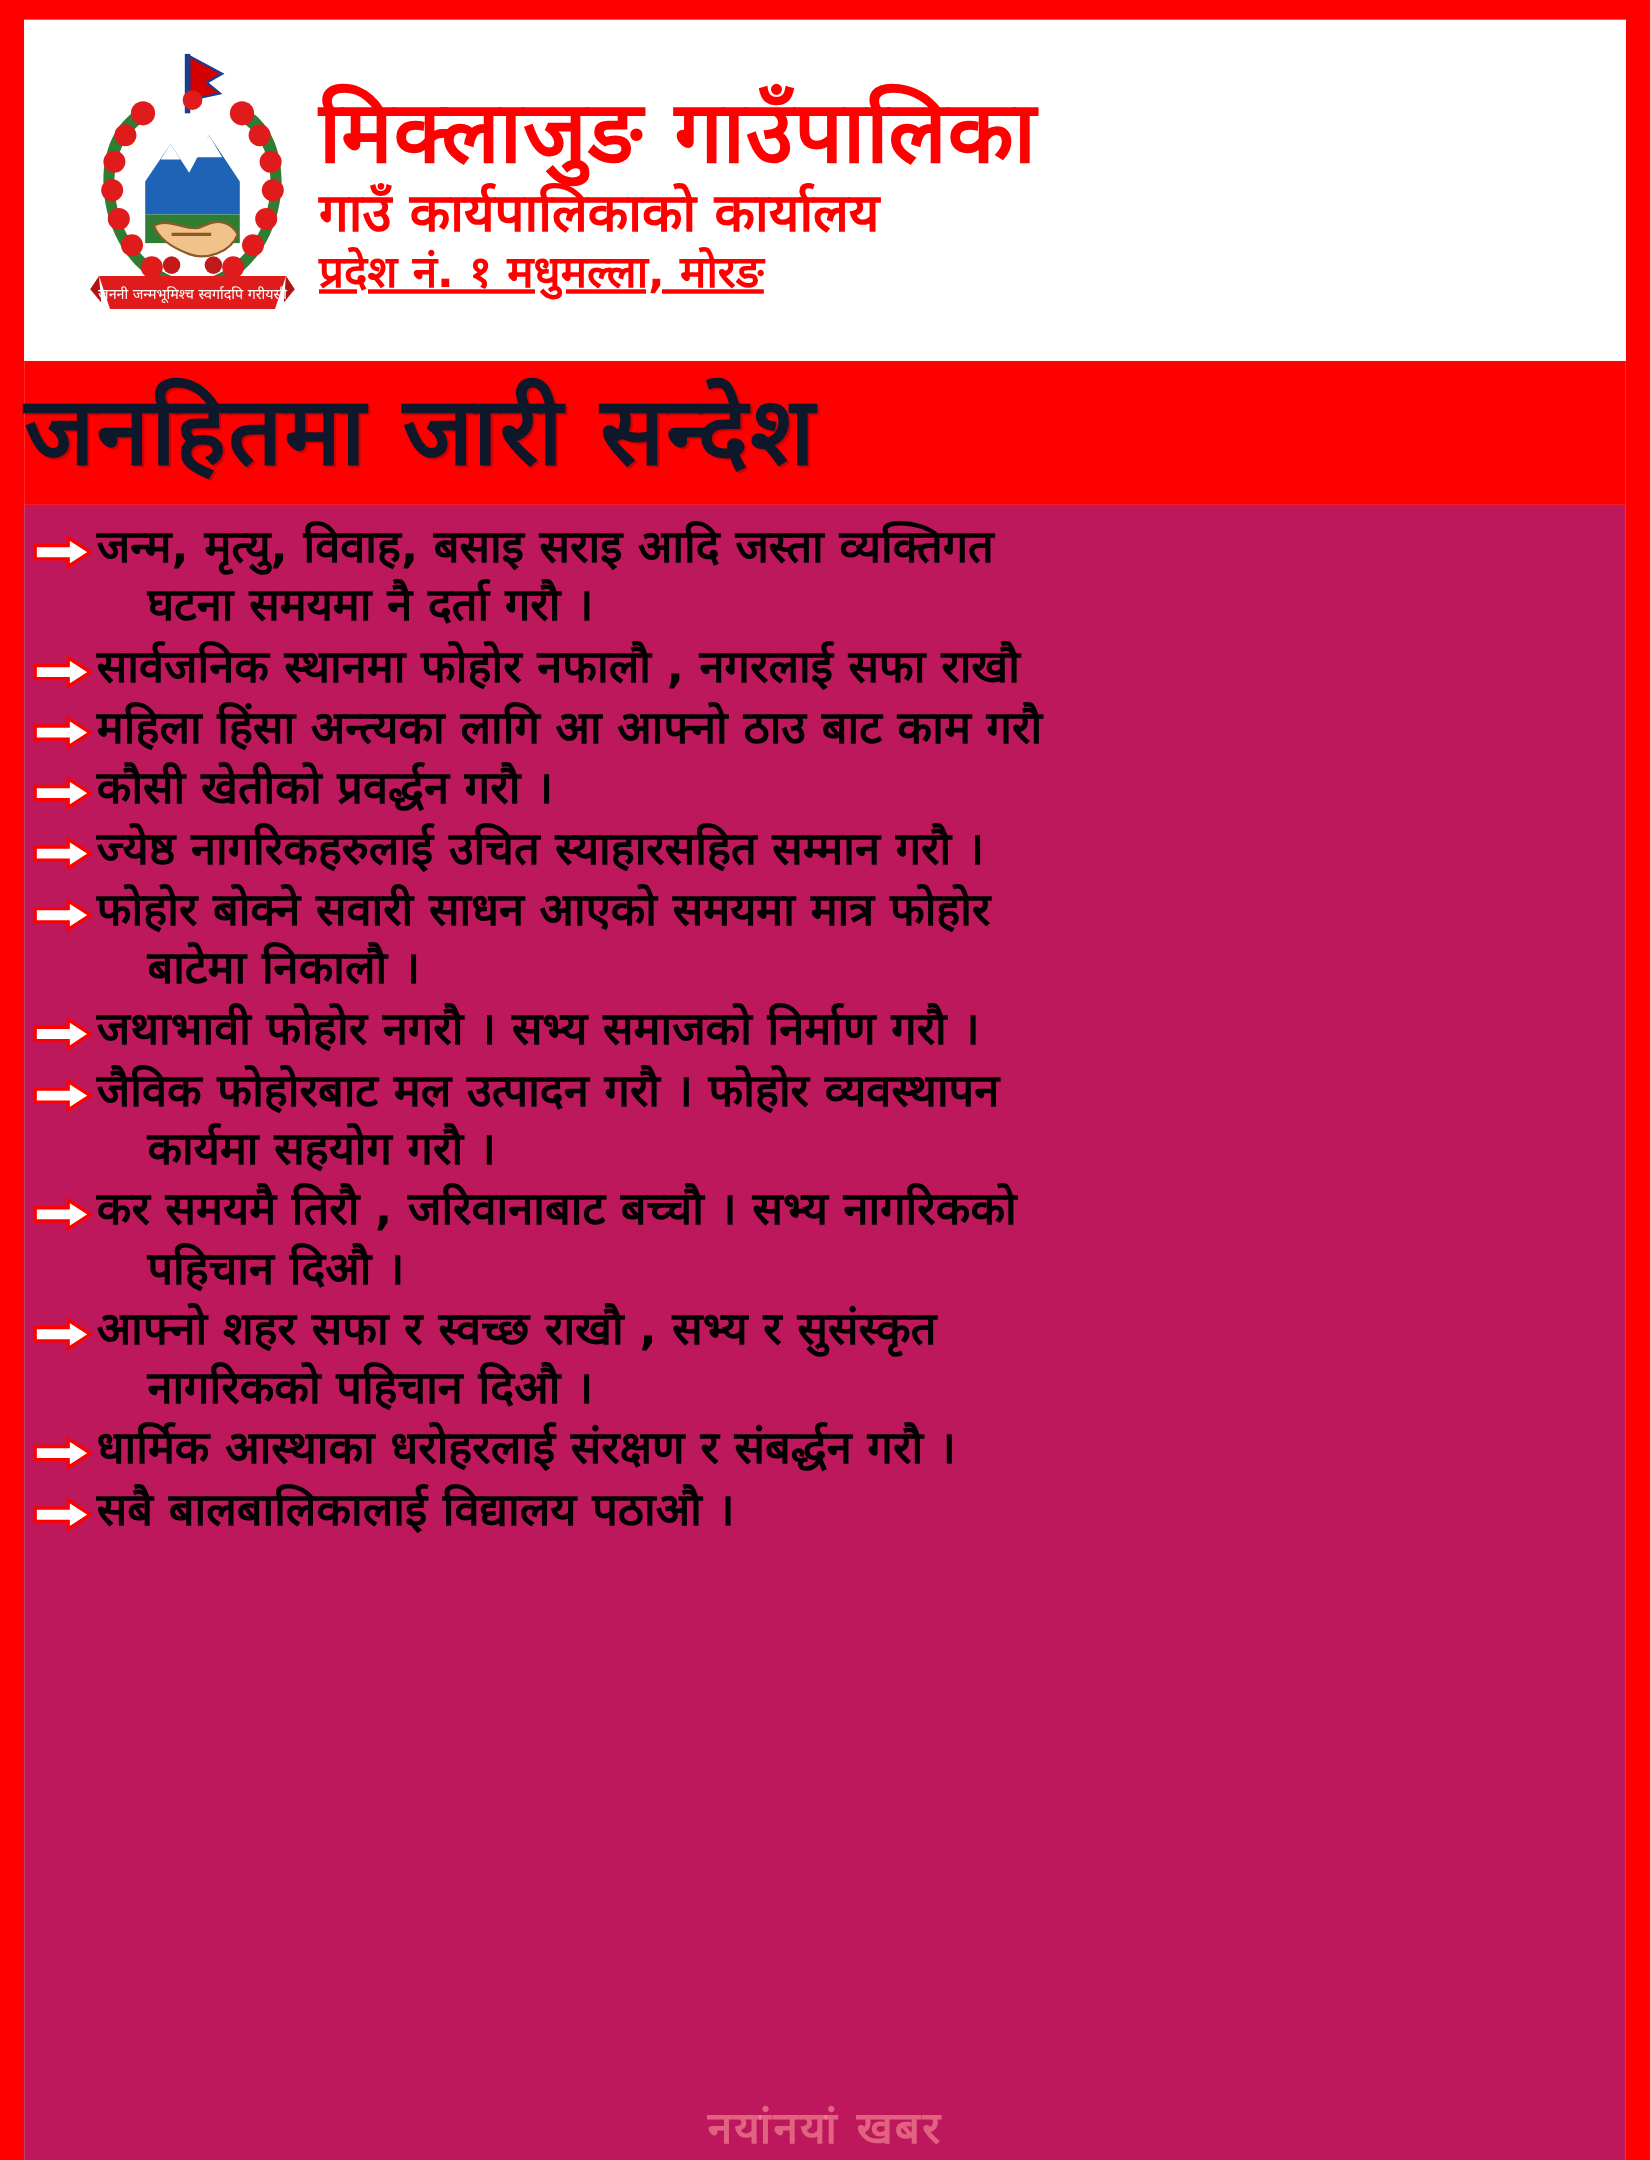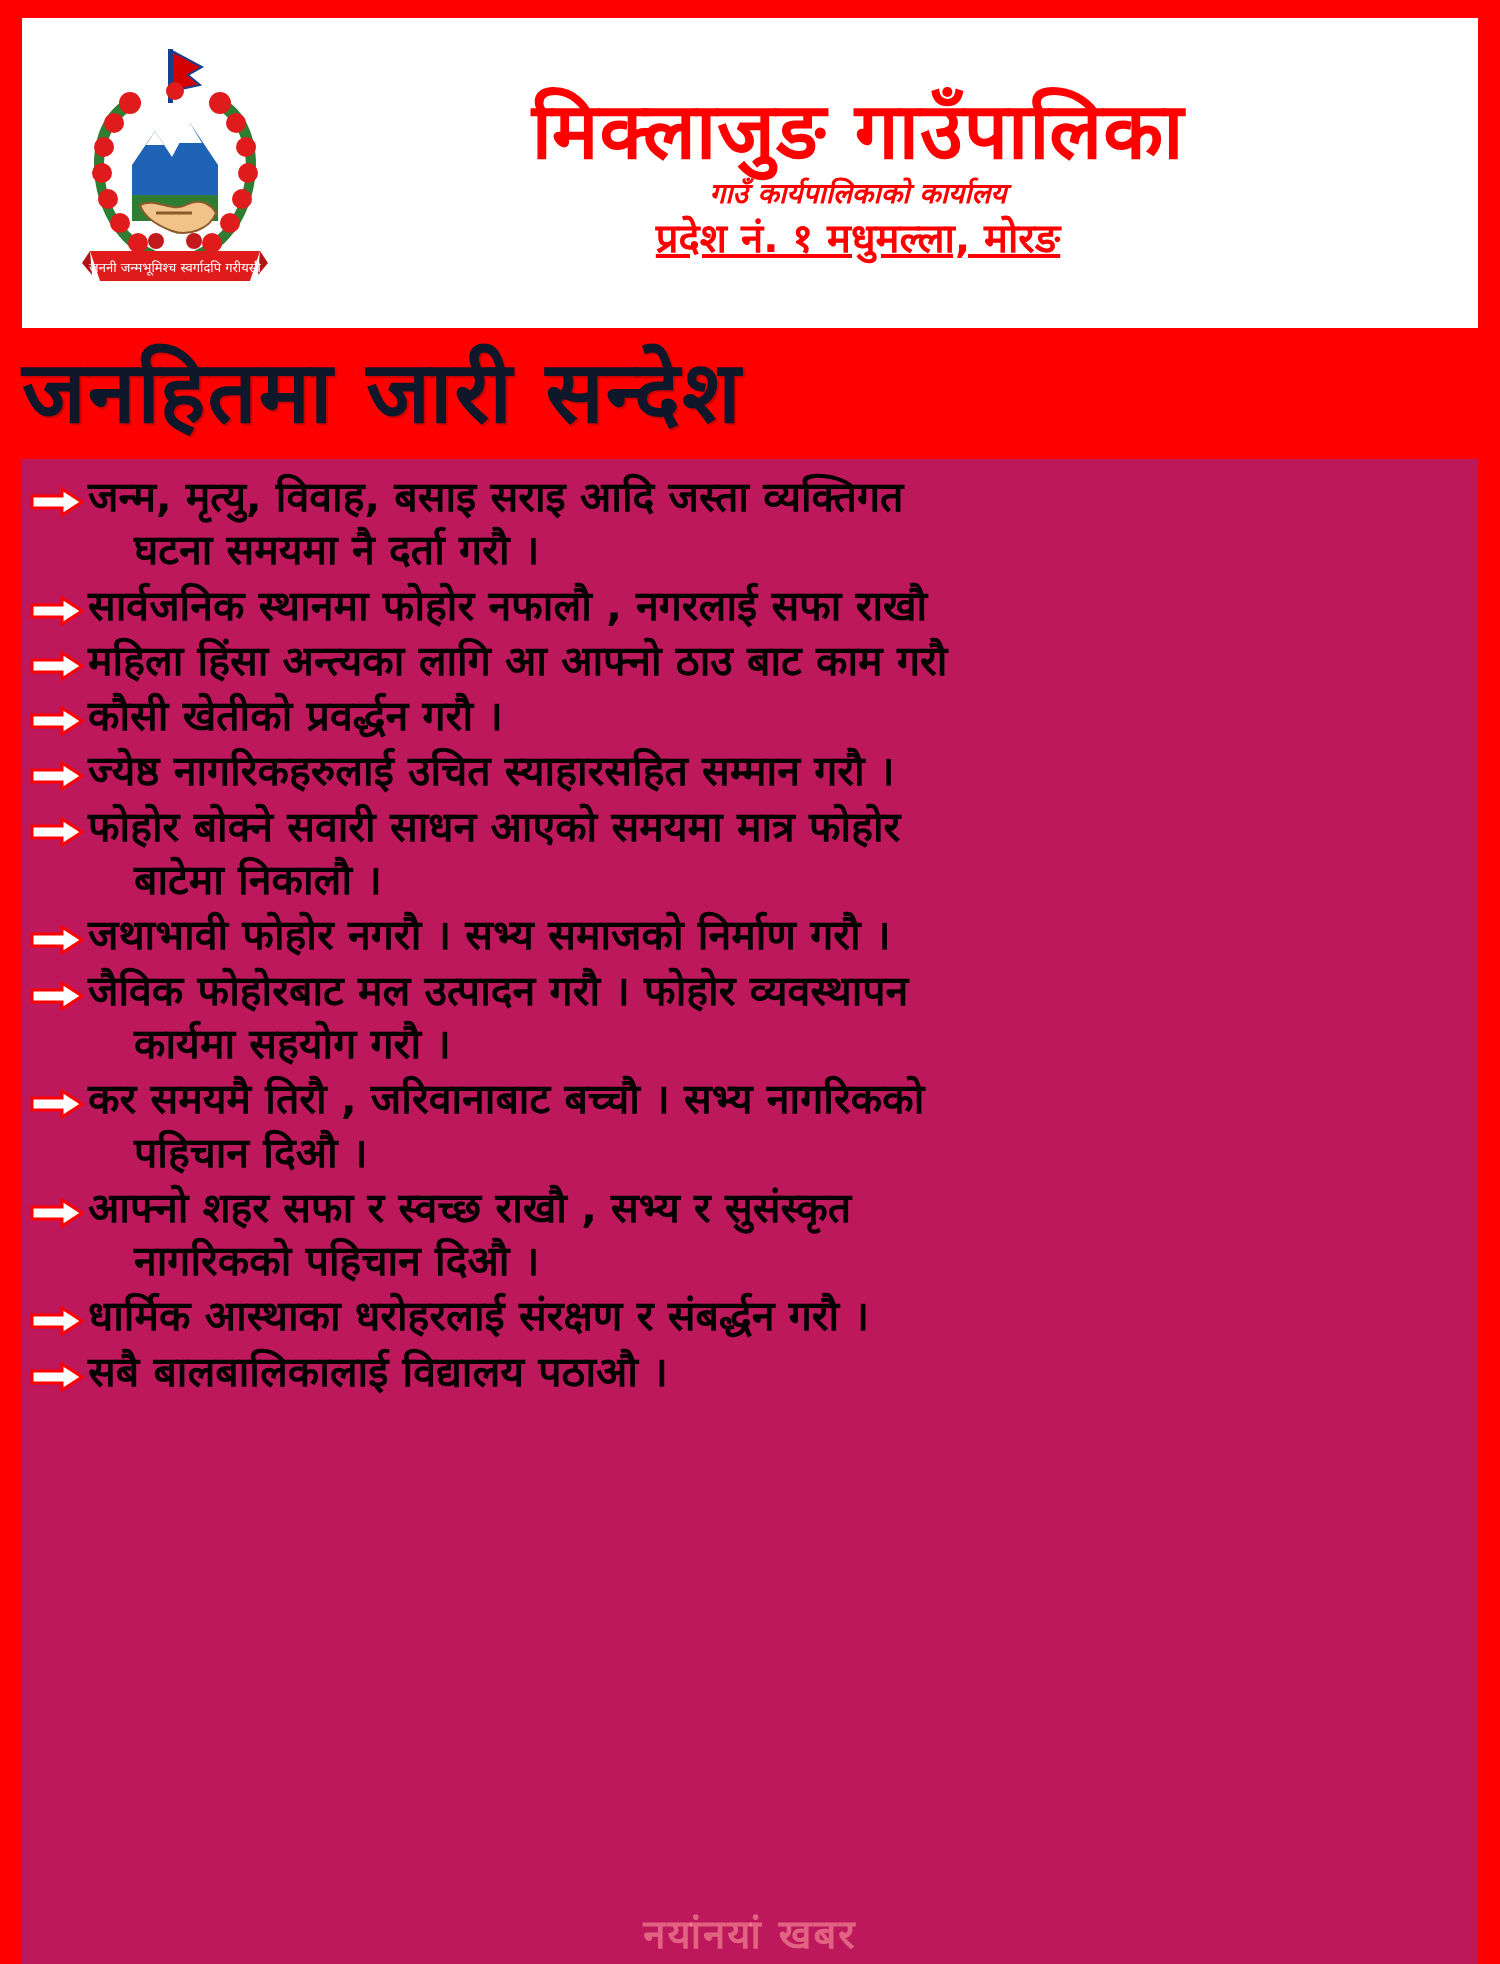--- a/index.html
+++ b/index.html
@@ -41,35 +41,33 @@
     width: 230px;
     height: 260px;
     margin-left: 38px;
     flex: 0 0 auto;
     position: relative;
   }
   .emblem svg { display:block; width: 100%; height: 100%; }
 
   .header-text {
     flex: 1 1 auto;
-    text-align: center;
     padding-right: 52px;
     color: #ff0000;
     line-height: 1.05;
   }
   .gov-name {
     font-size: 78px;
     font-weight: bold;
     letter-spacing: 1px;
     margin-bottom: 6px;
     white-space: nowrap;
   }
   .gov-office {
-    font-size: 28px;
-    font-style: italic;
+    font-size: 48px;
     font-weight: bold;
     margin-bottom: 8px;
   }
   .gov-address {
     font-size: 40px;
     font-weight: bold;
     text-decoration: underline;
   }
 
   

